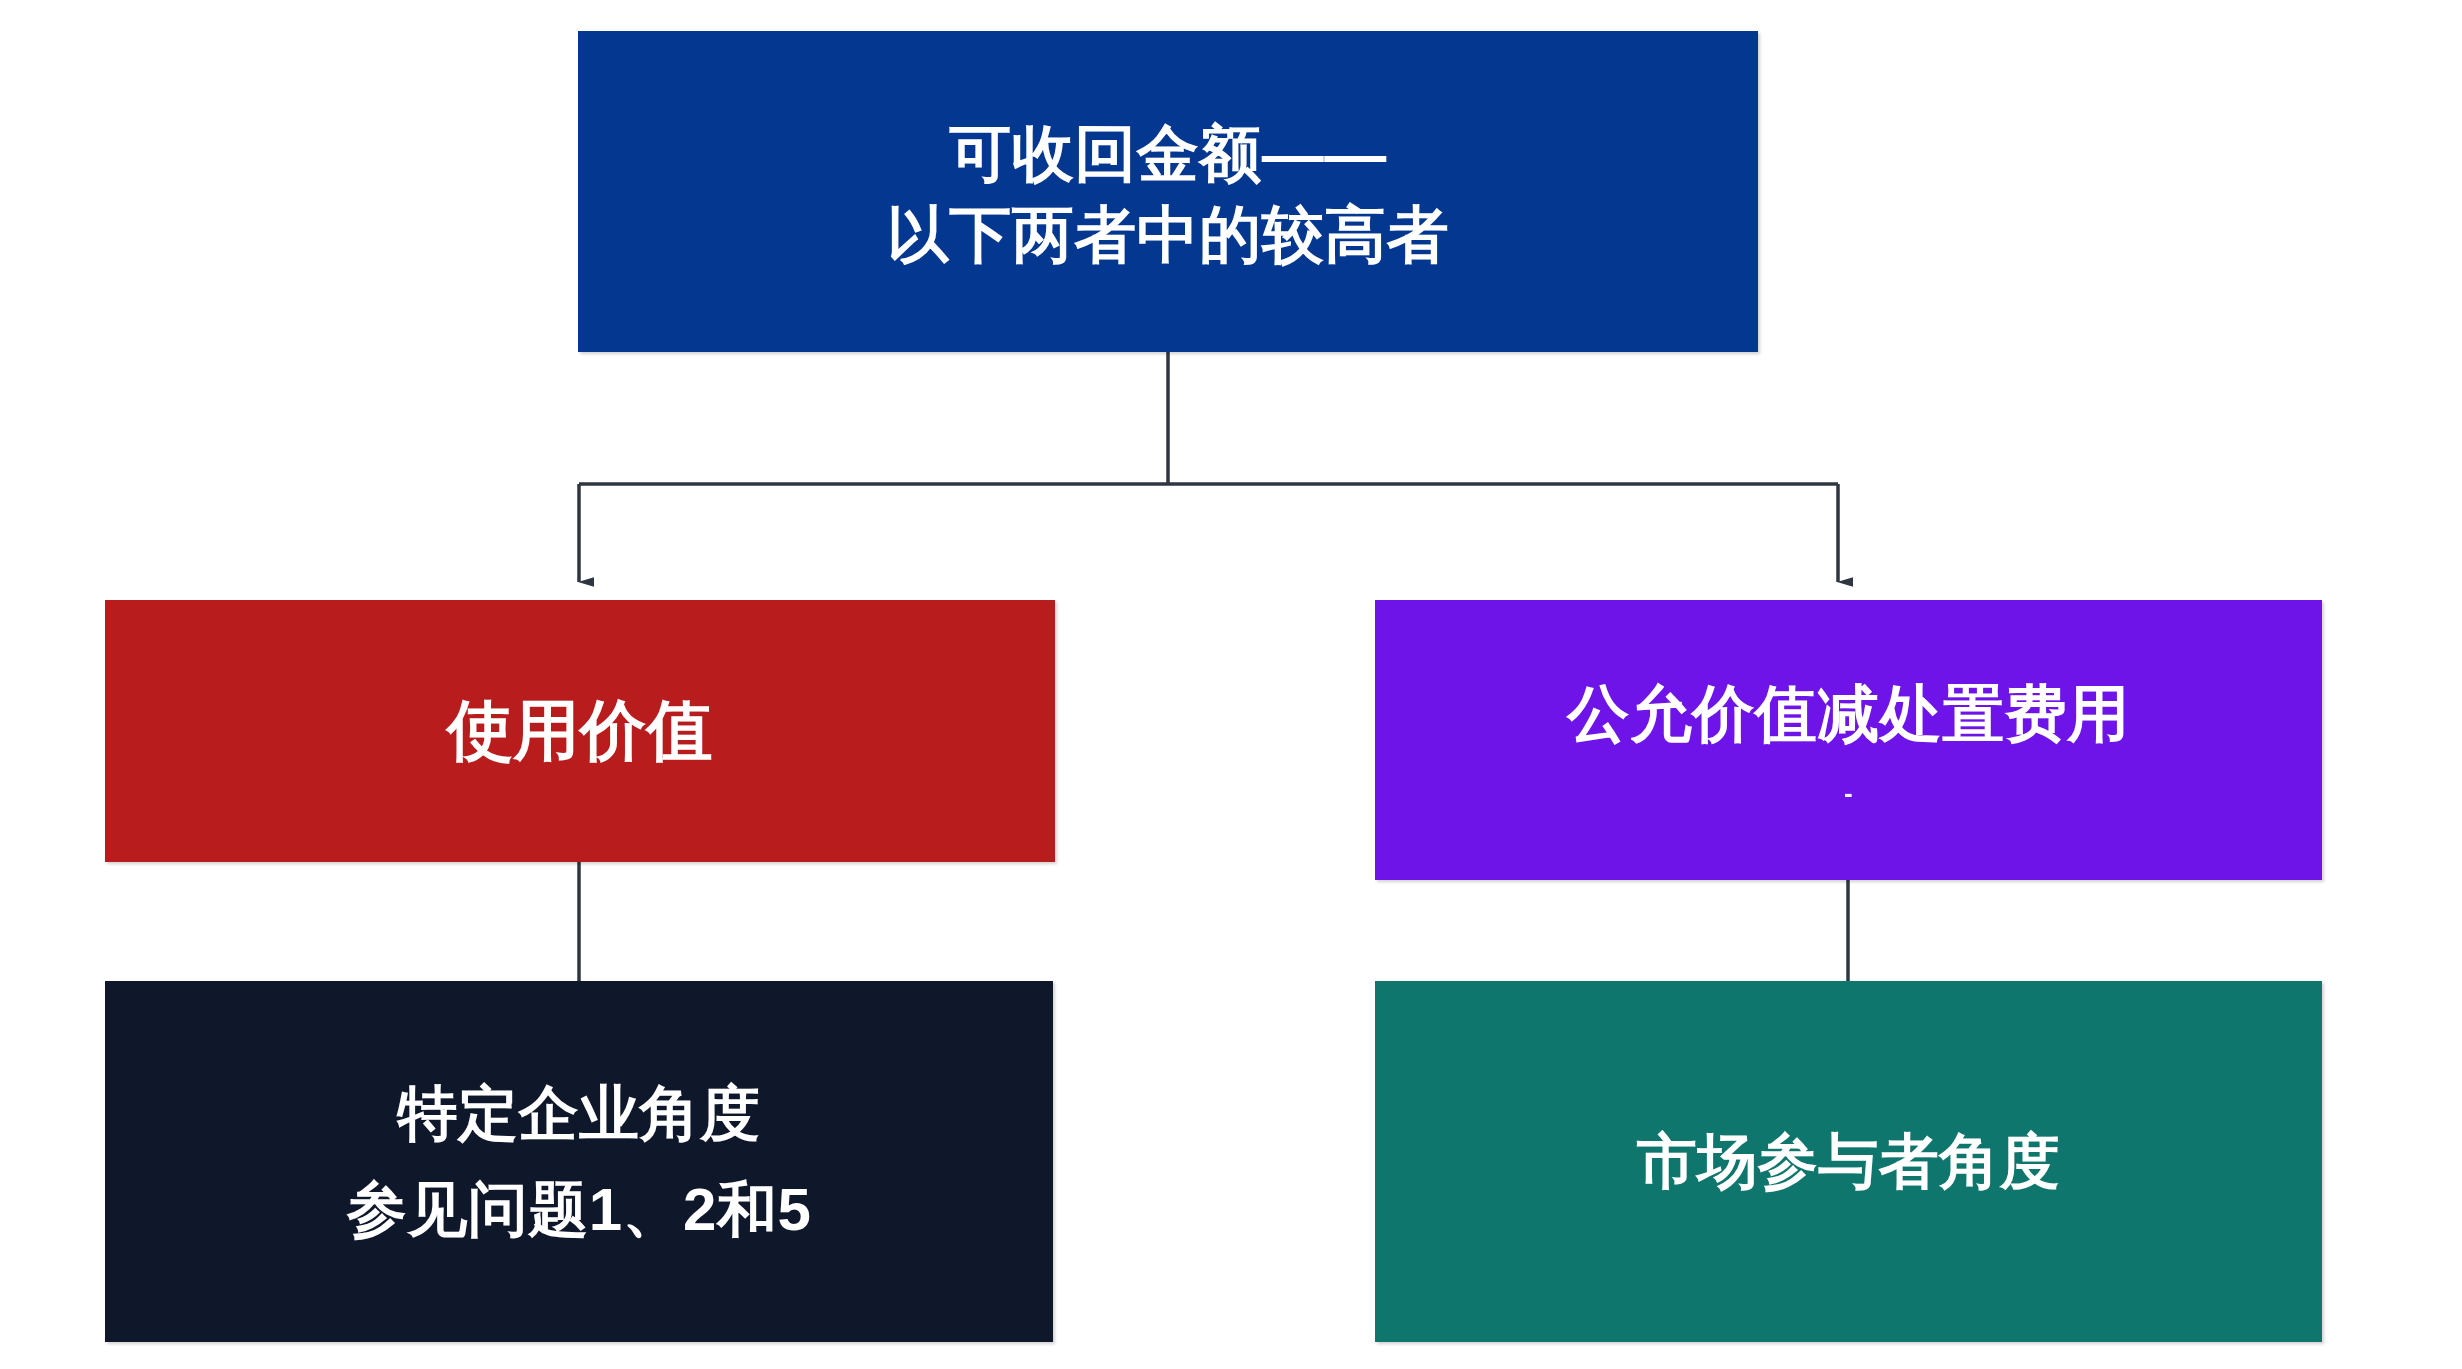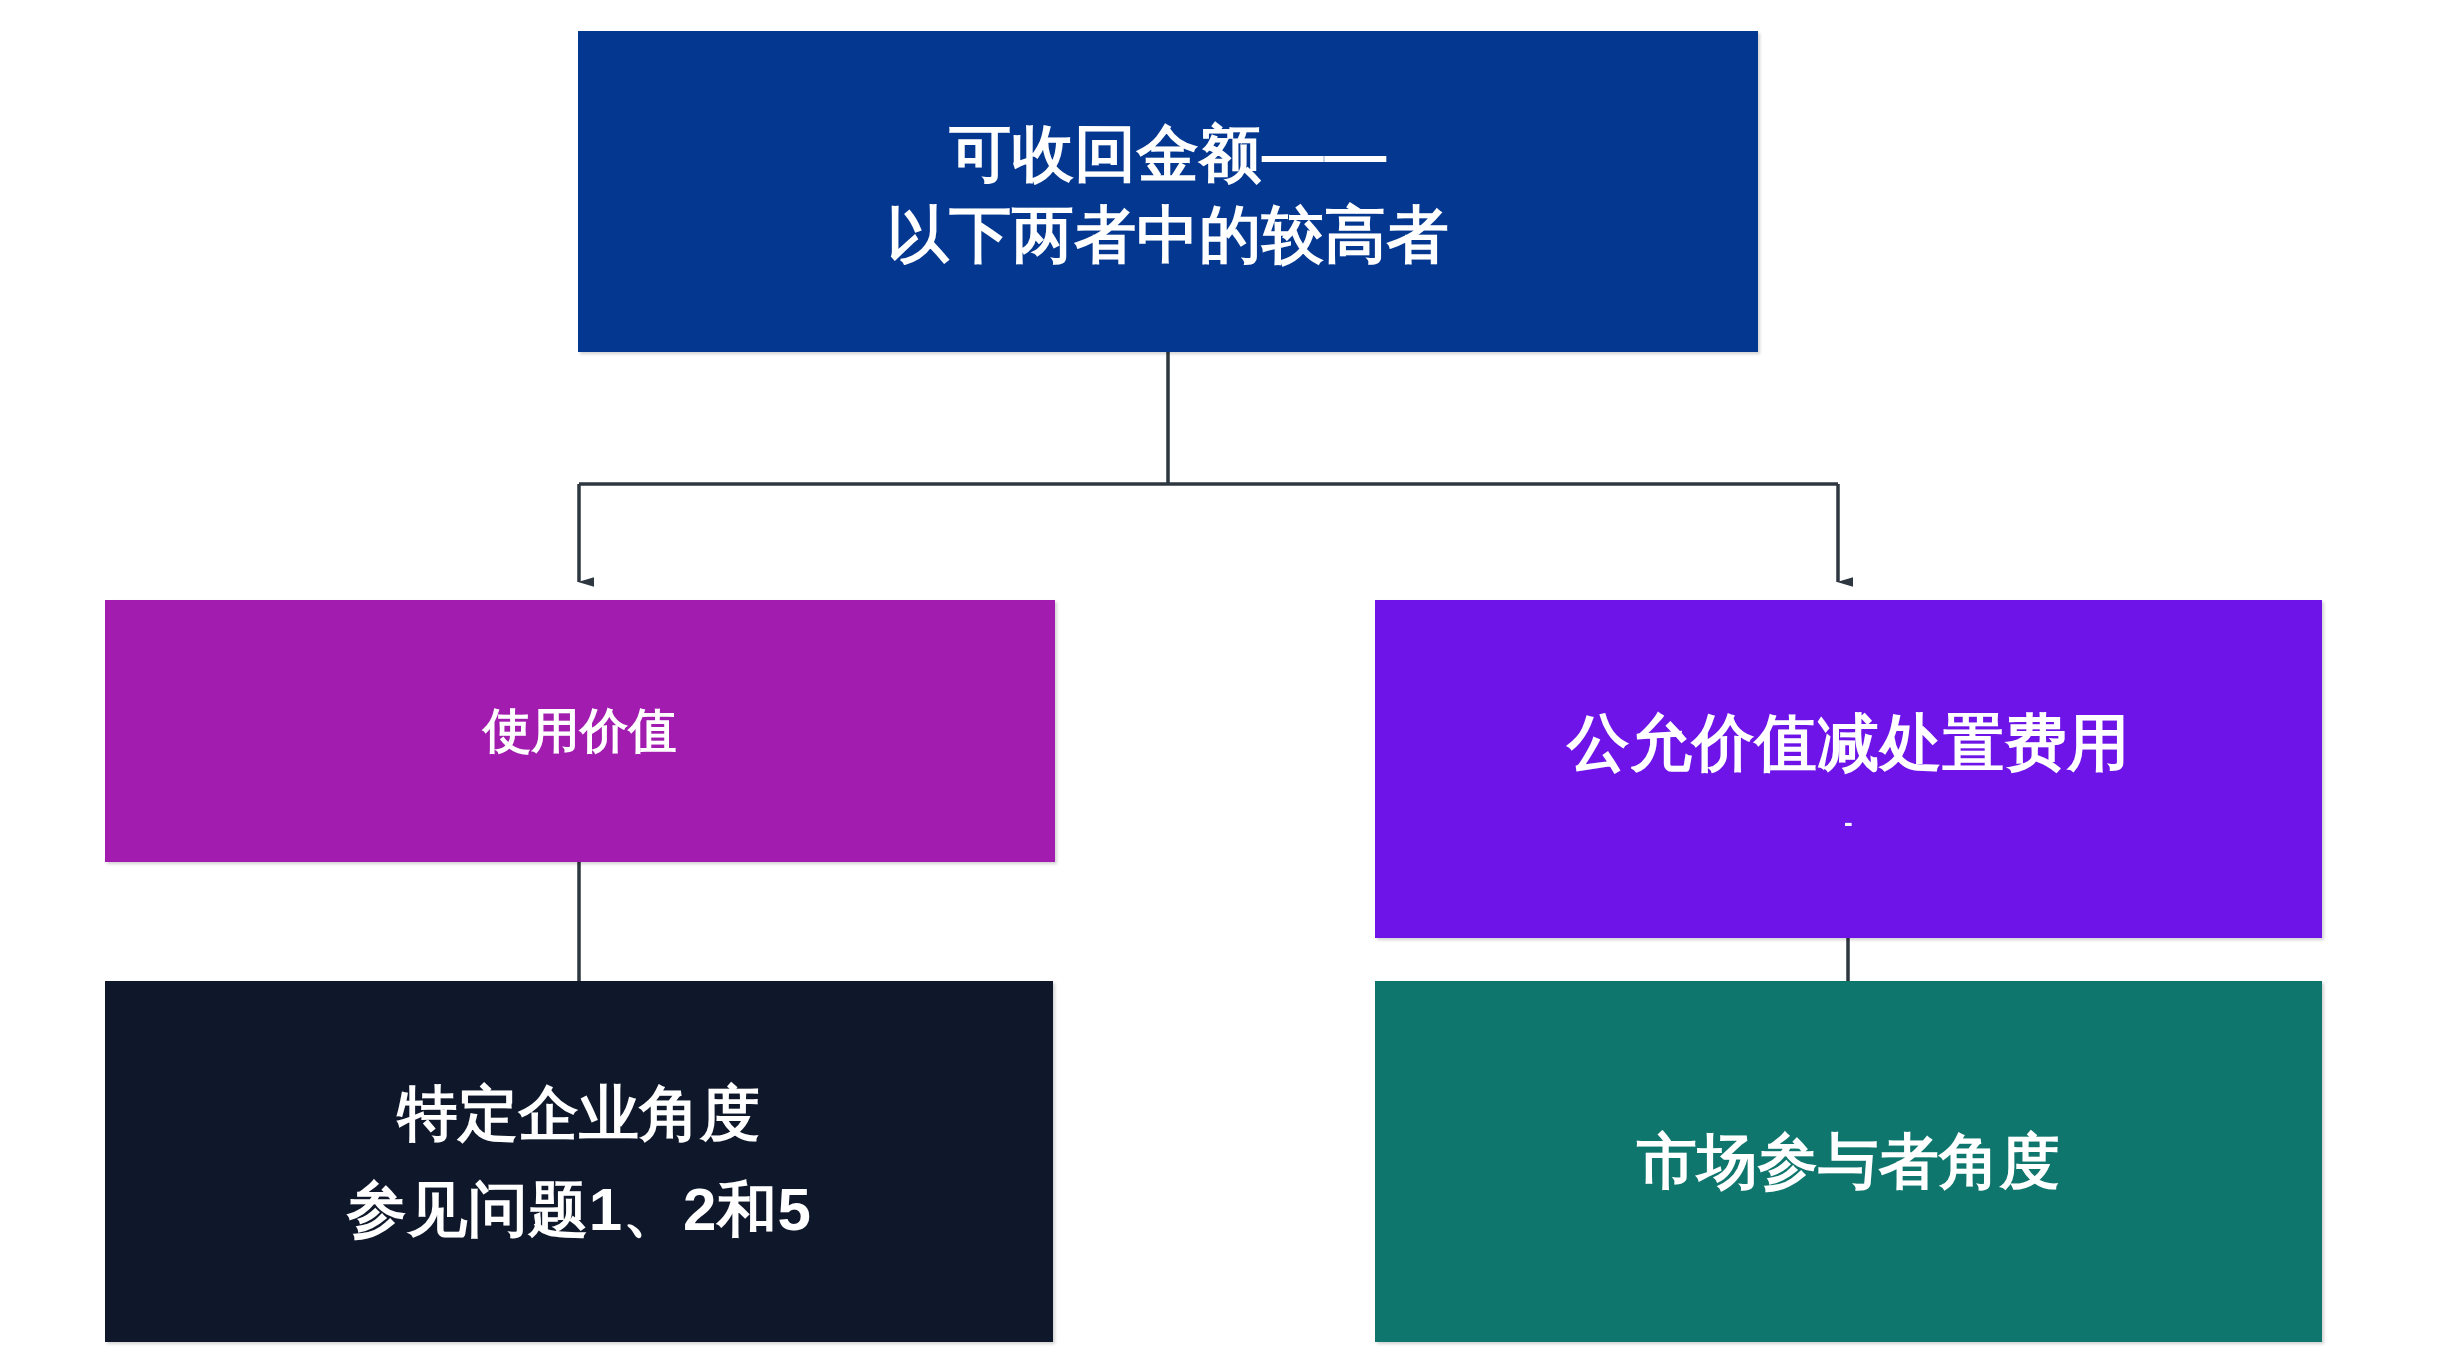--- a/index.html
+++ b/index.html
@@ -47,28 +47,28 @@
     padding-top: 6px;
   }
   #node-root .line + .line { }
 
   
   #node-viu {
     left: 105px;
     top: 600px;
     width: 950px;
     height: 262px;
-    background: #a21caf;
-    font-size: 48px;
+    background: #b91c1c;
+    font-size: 66px;
   }
   #node-fvlcd {
     left: 1375px;
     top: 600px;
     width: 947px;
-    height: 338px;
+    height: 280px;
     background: #6E14E8;
     font-size: 62px;
   }
   #node-fvlcd .subdash {
     font-size: 26px;
     font-weight: bold;
     margin-top: 26px;
     line-height: 1;
     opacity: 0.95;
   }

